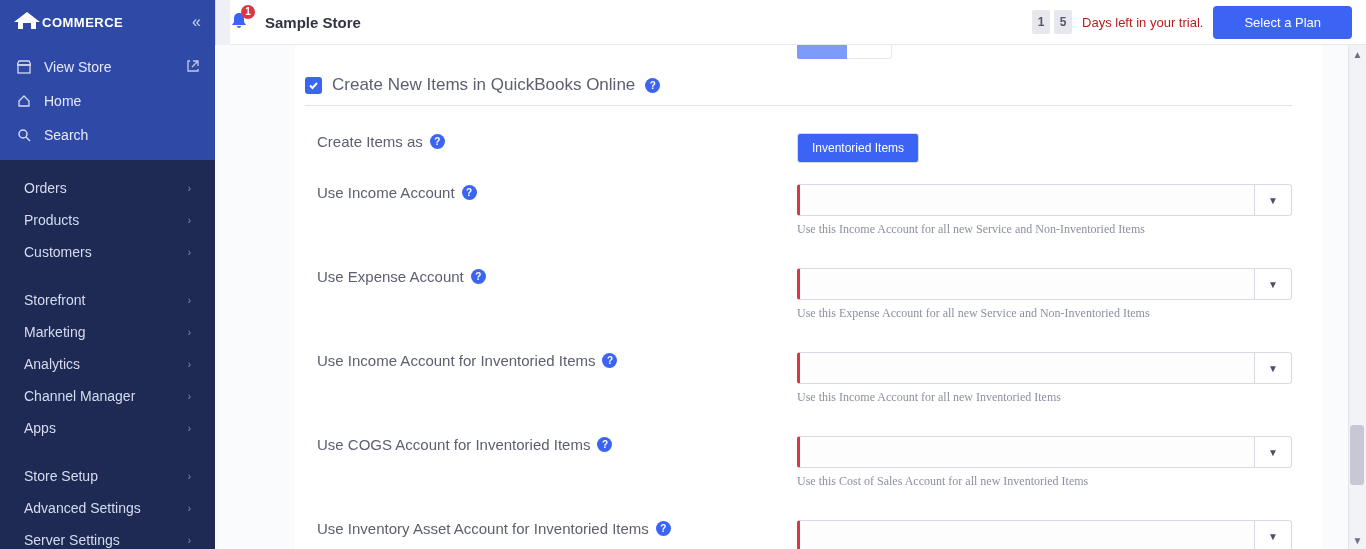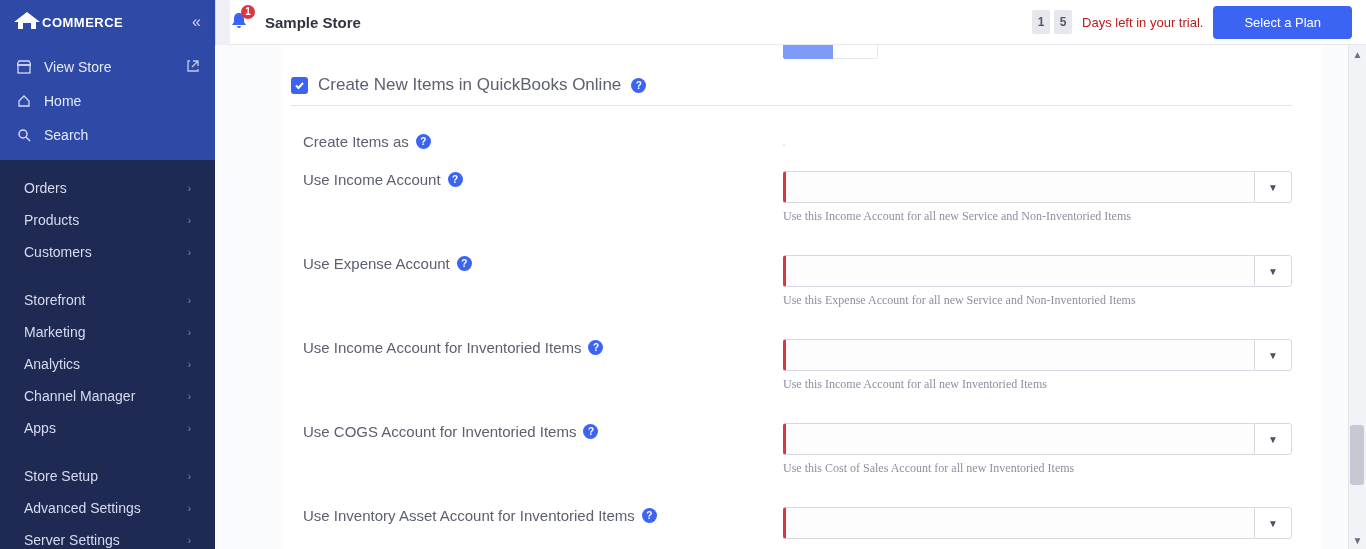--- a/index.html
+++ b/index.html
@@ -34,21 +34,21 @@
 .badge { position: absolute; top: -6px; right: -6px; background: #db3643; color: #fff; border-radius: 50%; font-size: 10px; width: 14px; height: 14px; display: flex; align-items: center; justify-content: center; font-weight: 700; }
 .store-name { font-weight: 600; font-size: 15px; color: #313440; }
 .topbar-right { margin-left: auto; display: flex; align-items: center; gap: 10px; }
 .days-boxes { display: flex; gap: 4px; }
 .days-box { width: 18px; height: 24px; background: #e6e8ee; border-radius: 2px; display: flex; align-items: center; justify-content: center; font-size: 12px; font-weight: 600; color: #515769; }
 .days-text { font-size: 13px; color: #b91c1c; }
 .plan-btn { background: #3c64f4; color: #fff; border: none; border-radius: 4px; padding: 9px 31px; font-size: 13px; font-weight: 500; cursor: pointer; }
 
 
 .content-wrap { flex: 1; position: relative; overflow: hidden; background: #fafbfc; }
-.content-scroll { position: absolute; inset: 0; overflow: hidden; padding-left: 0; }
+.content-scroll { position: absolute; inset: 0; overflow: hidden; padding-left: 14px; }
 .panel { background: #fff; margin: 0 44px 0 66px; padding: 0 30px 30px 10px; }
 
 .section-check { display: flex; align-items: center; gap: 10px; padding: 12px 0 10px 0; border-bottom: 1px solid #e2e4ea; margin-bottom: 18px; }
 .checkbox { width: 17px; height: 17px; background: #3c64f4; border-radius: 3px; display: inline-flex; align-items: center; justify-content: center; color: #fff; }
 .section-title { font-size: 17px; color: #5c6070; font-weight: 400; }
 
 .form-row { display: flex; align-items: flex-start; padding: 9px 0 22px 12px; }
 .form-row.compact { padding-bottom: 12px; }
 .form-label { width: 480px; font-size: 15px; color: #5c6070; display: flex; align-items: center; gap: 7px; }
 .form-field { flex: 1; }
@@ -215,20 +215,21 @@
           <span class="help-ico">?</span>
         </div>
 
         <div class="form-row compact">
           <div class="form-label">
             <span>Create Items as</span>
             <span class="help-ico">?</span>
           </div>
           <div class="form-field">
             <div class="btn-group">
+              <button class="bg-btn active">Inventoried Items</button>
             </div>
           </div>
         </div>
 
         <div class="form-row">
           <div class="form-label">
                 <span>Use Income Account</span>
                 <span class="help-ico">?</span>
               </div>
           <div class="form-field">

